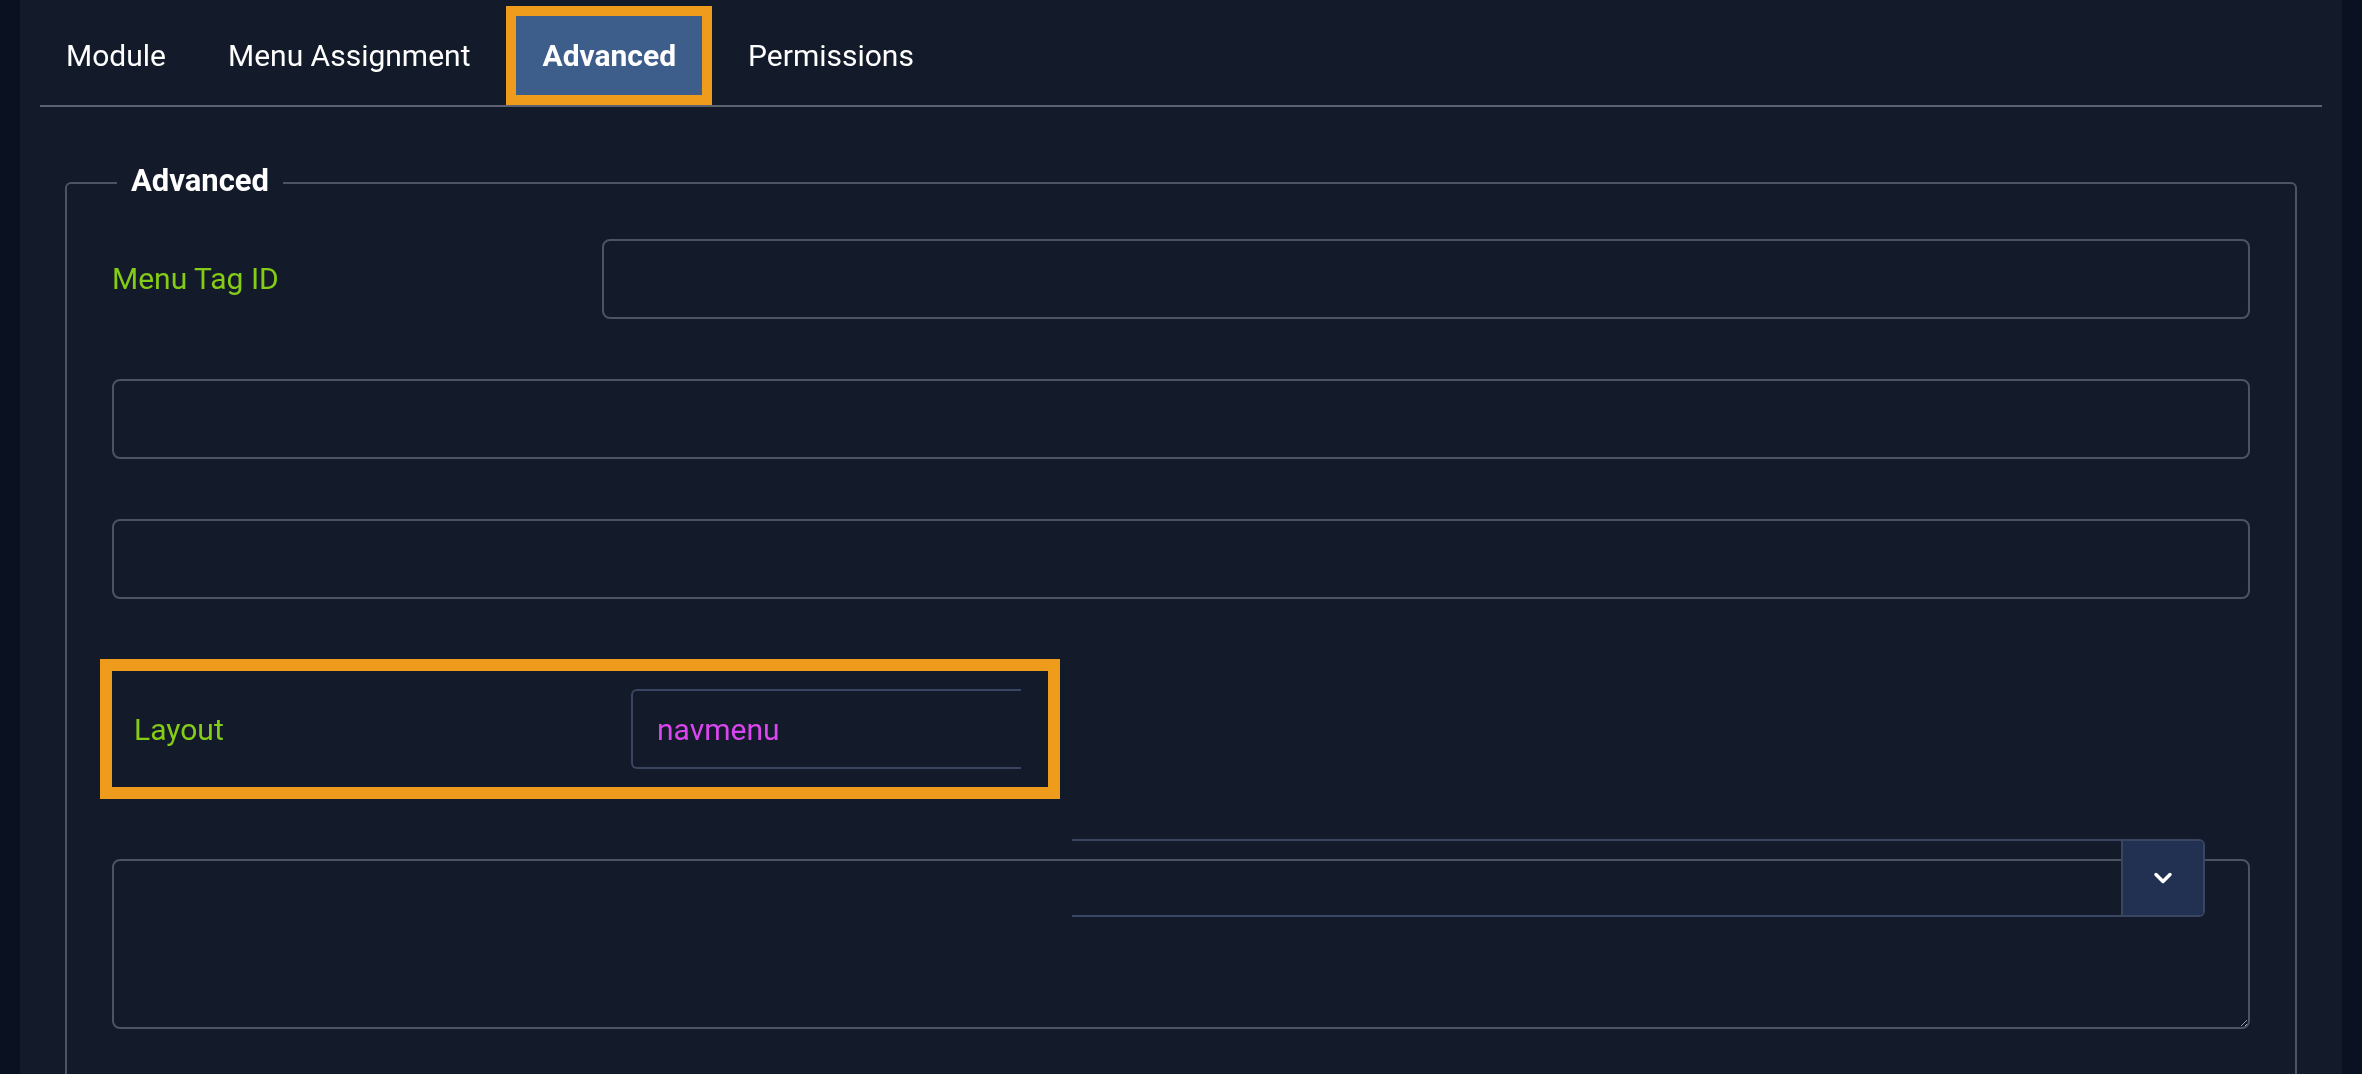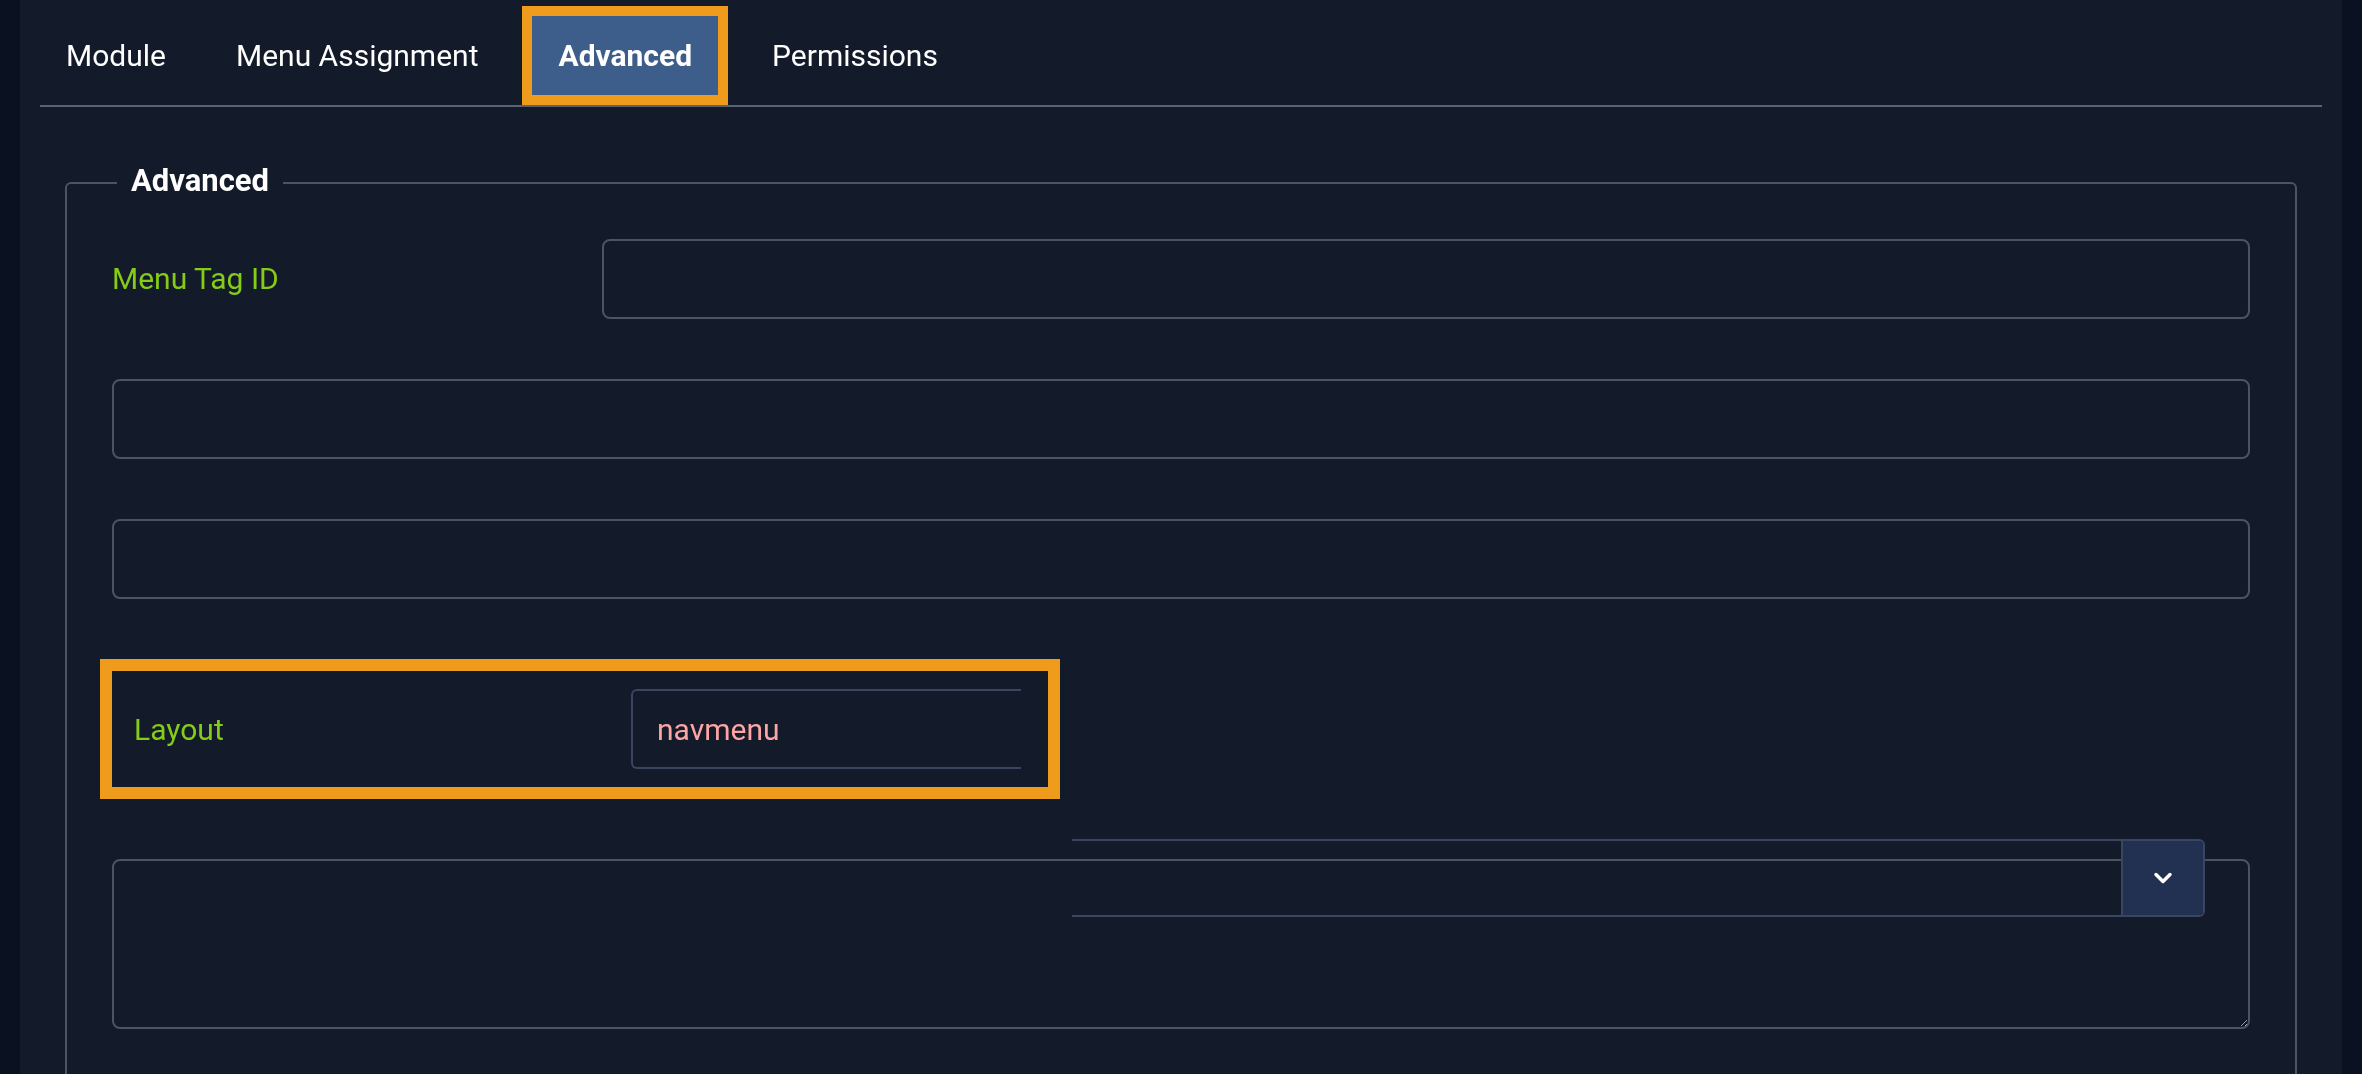--- a/index.html
+++ b/index.html
@@ -20,21 +20,21 @@
       padding: 0 20px;
       background: #131a29;
       margin: 0 20px;
       height: 100%;
     }
     .tabs {
       display: flex;
       align-items: center;
       border-bottom: 2px solid #5a616f;
       padding: 6px 0 0 0;
-      gap: 18px;
+      gap: 10px;
     }
     .tab {
       padding: 22px 26px;
       color: #fff;
       cursor: pointer;
       font-size: 30px;
       font-weight: 400;
     }
     .tab.active {
       background: #3d5d8a;
@@ -104,21 +104,21 @@
       border: 2px solid #3a4562;
       border-radius: 6px;
       display: flex;
       align-items: center;
       background: transparent;
     }
     .select-value {
       flex: 1;
       padding: 0 24px;
       font-size: 30px;
-      color: #fca5a5;
+      color: #d946ef;
     }
     .select-arrow {
       width: 82px;
       height: 100%;
       background: #223152;
       border-left: 2px solid #3a4562;
       display: flex;
       align-items: center;
       justify-content: center;
       border-radius: 0 4px 4px 0;

